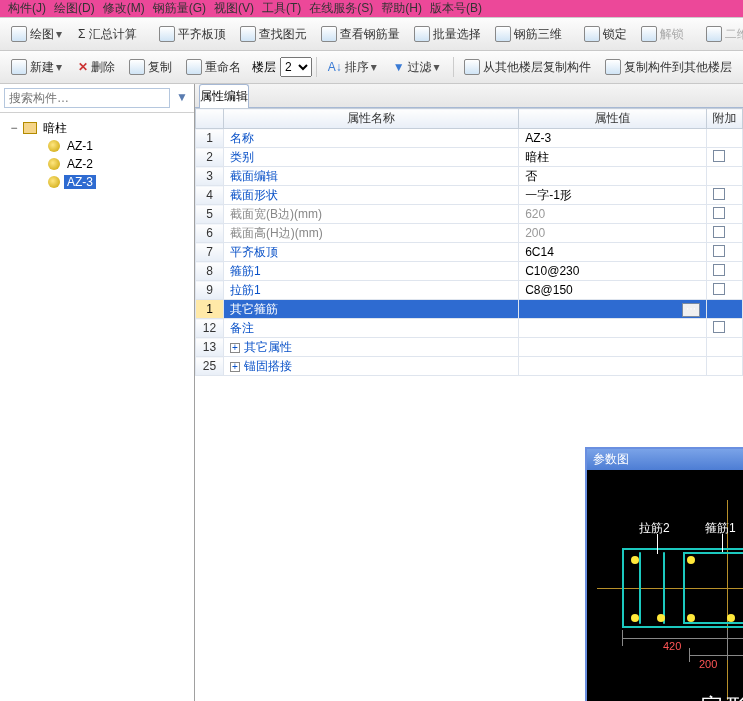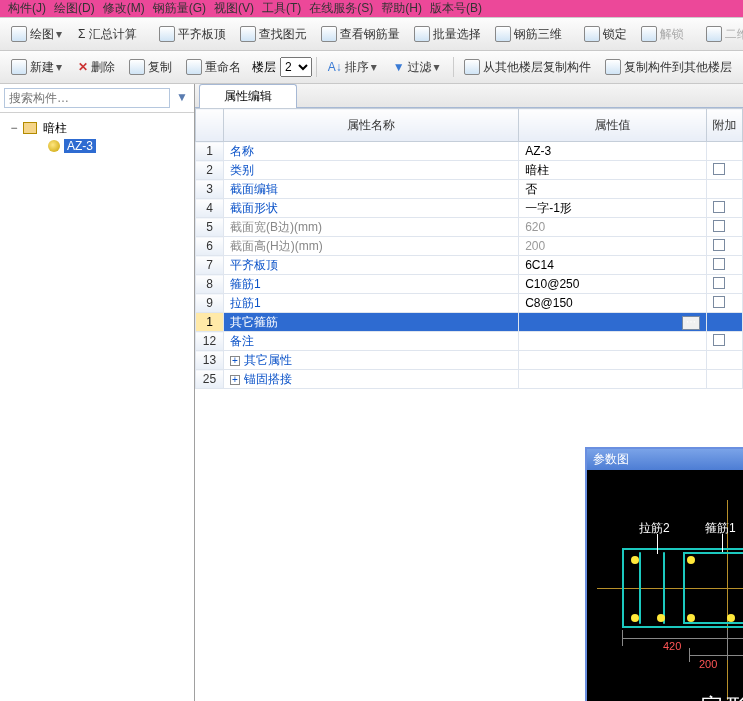--- a/index.html
+++ b/index.html
@@ -29,24 +29,24 @@
 .tree-row .tw { width: 12px; text-align: center; color: #555; }
 .tree-row .node-ico { width: 14px; height: 12px; margin: 0 3px; }
 .tree-row .folder-ico { background: #f5d58a; border: 1px solid #b38b00; }
 .tree-row .leaf-ico { width: 12px; height: 12px; border-radius: 50%; background: radial-gradient(circle at 40% 40%, #ffe680, #c8a000); margin: 0 4px; }
 .tree-row .label { padding: 0 3px; }
 .tree-row.sel .label { background: #2e6bd1; color: #fff; }
 .tree-row.indent2 { padding-left: 40px; }
 
 .right-panel { flex: 1; background: #fff; display: flex; flex-direction: column; position: relative; }
 .tab-strip { background: linear-gradient(#f5f5f5,#e6e6e6); height: 24px; display: flex; align-items: flex-end; border-bottom: 1px solid #a6b8d4; padding-left: 4px; }
-.tab { background: #fff; border: 1px solid #a6b8d4; border-bottom: none; padding: 3px 24px; border-radius: 3px 3px 0 0; position: relative; top: 1px; }
+.tab { background: #fff; border: 1px solid #a6b8d4; border-bottom: none; padding: 3px 0; border-radius: 3px 3px 0 0; position: relative; top: 1px; }
 
 .grid { border-collapse: collapse; width: 100%; }
-.grid th { background: linear-gradient(#fefefe,#e8eef7); border: 1px solid #c5ced9; height: 33px; font-weight: normal; color: #333; }
+.grid th { background: linear-gradient(#fefefe,#e8eef7); border: 1px solid #c5ced9; height: 20px; font-weight: normal; color: #333; }
 .grid td { border: 1px solid #dfe5ee; height: 19px; padding: 0 6px; }
 .grid .rownum { width: 28px; text-align: center; background: linear-gradient(#fefefe,#e8eef7); color: #333; }
 .grid .pname { color: #0a52c8; }
 .grid .pname.gray { color: #888; }
 .grid .pval.gray { color: #999; }
 .grid .extra { width: 36px; }
 .grid .chk { display:inline-block; width:12px; height:12px; border:1px solid #7a8aa0; background:#fff; }
 .grid tr.selrow td { background: #2e6bd1; color: #fff; }
 .grid tr.selrow .pname { color: #fff; }
 .grid tr.selrow .rownum { background: #ffe9a8; color:#000; }
@@ -178,20 +178,28 @@
     <div class="search-row">
       <input placeholder="搜索构件…" style="">
       <div class="filter">▼</div>
     </div>
     <div class="tree">
       <div class="tree-row indent0">
         <span class="tw">−</span>
         <span class="node-ico folder-ico"></span>
         <span class="label">暗柱</span>
       </div>
+      <div class="tree-row indent2">
+        <span class="leaf-ico"></span>
+        <span class="label">AZ-1</span>
+      </div>
+      <div class="tree-row indent2">
+        <span class="leaf-ico"></span>
+        <span class="label">AZ-2</span>
+      </div>
       <div class="tree-row indent2 sel">
         <span class="leaf-ico"></span>
         <span class="label">AZ-3</span>
       </div>
     </div>
   </div>
 
   <div class="right-panel">
     <div class="tab-strip">
       <div class="tab">属性编辑</div>
@@ -245,21 +253,21 @@
           </tr>
           <tr>
             <td class="rownum">7</td>
             <td class="pname"><span>平齐板顶</span></td>
             <td class="pval">6C14</td>
             <td class="extra"><span class="chk"></span></td>
           </tr>
           <tr>
             <td class="rownum">8</td>
             <td class="pname"><span>箍筋1</span></td>
-            <td class="pval">C10@250</td>
+            <td class="pval">C10@230</td>
             <td class="extra"><span class="chk"></span></td>
           </tr>
           <tr>
             <td class="rownum">9</td>
             <td class="pname"><span>拉筋1</span></td>
             <td class="pval">C8@150</td>
             <td class="extra"><span class="chk"></span></td>
           </tr>
           <tr class="selrow">
             <td class="rownum">1</td>

